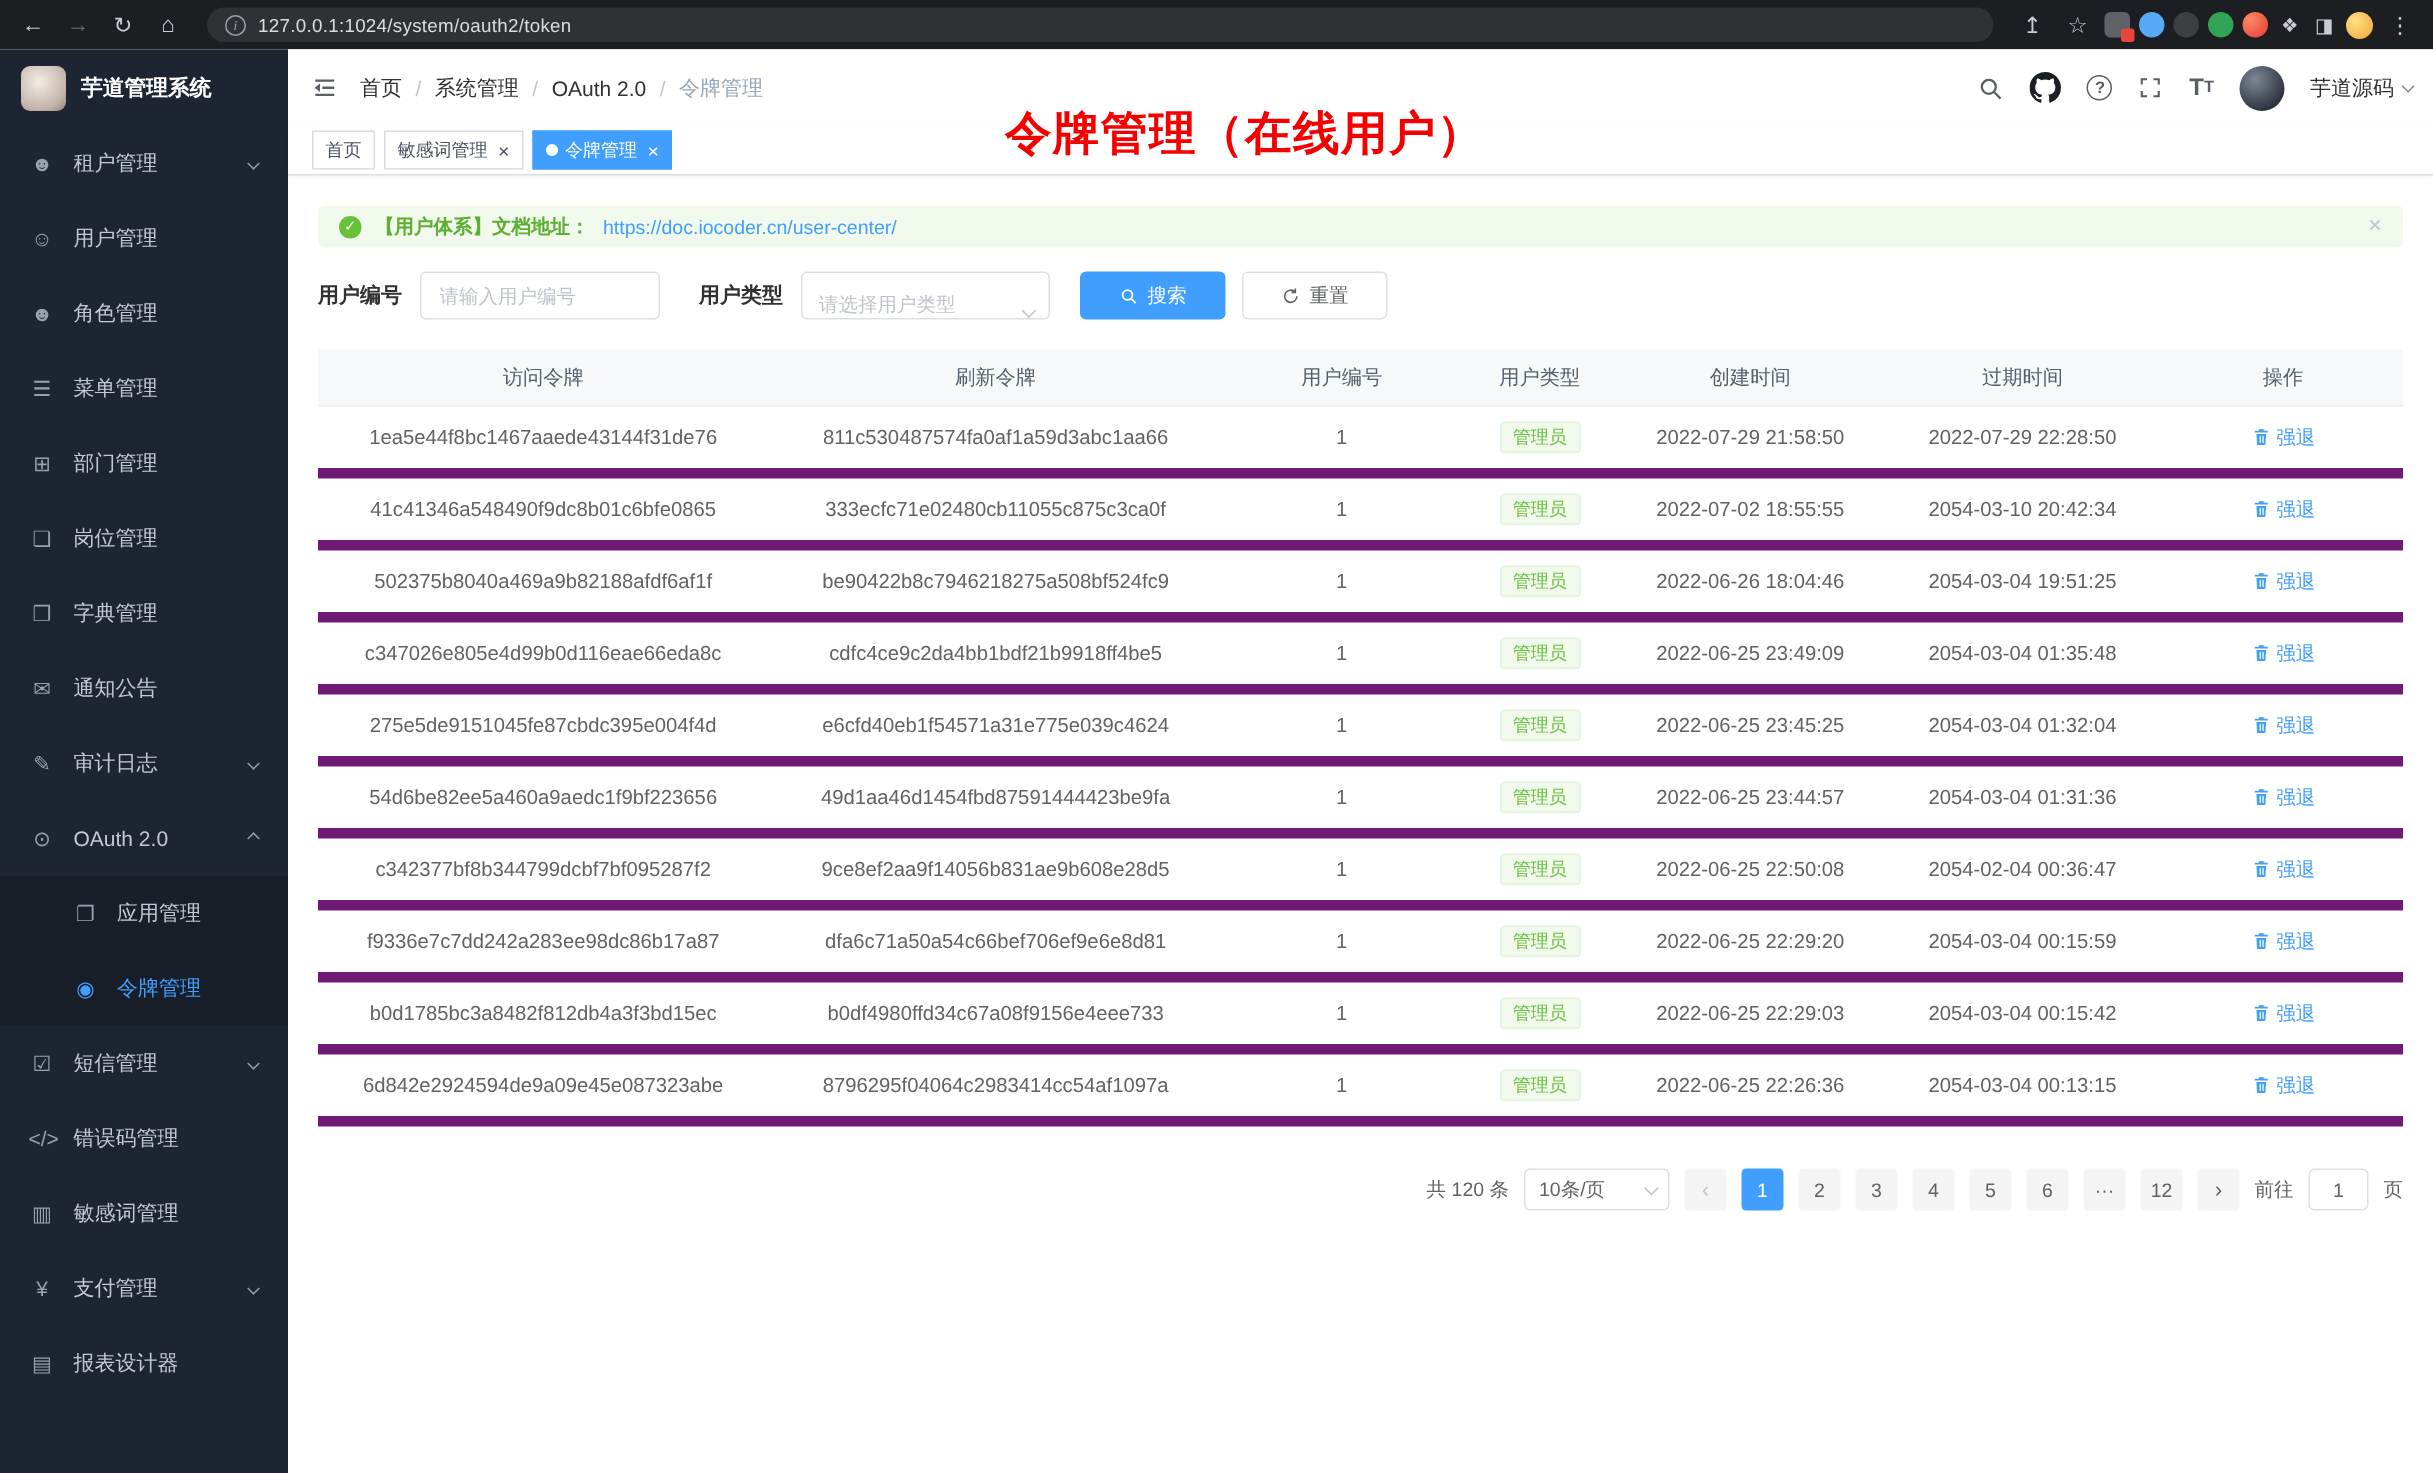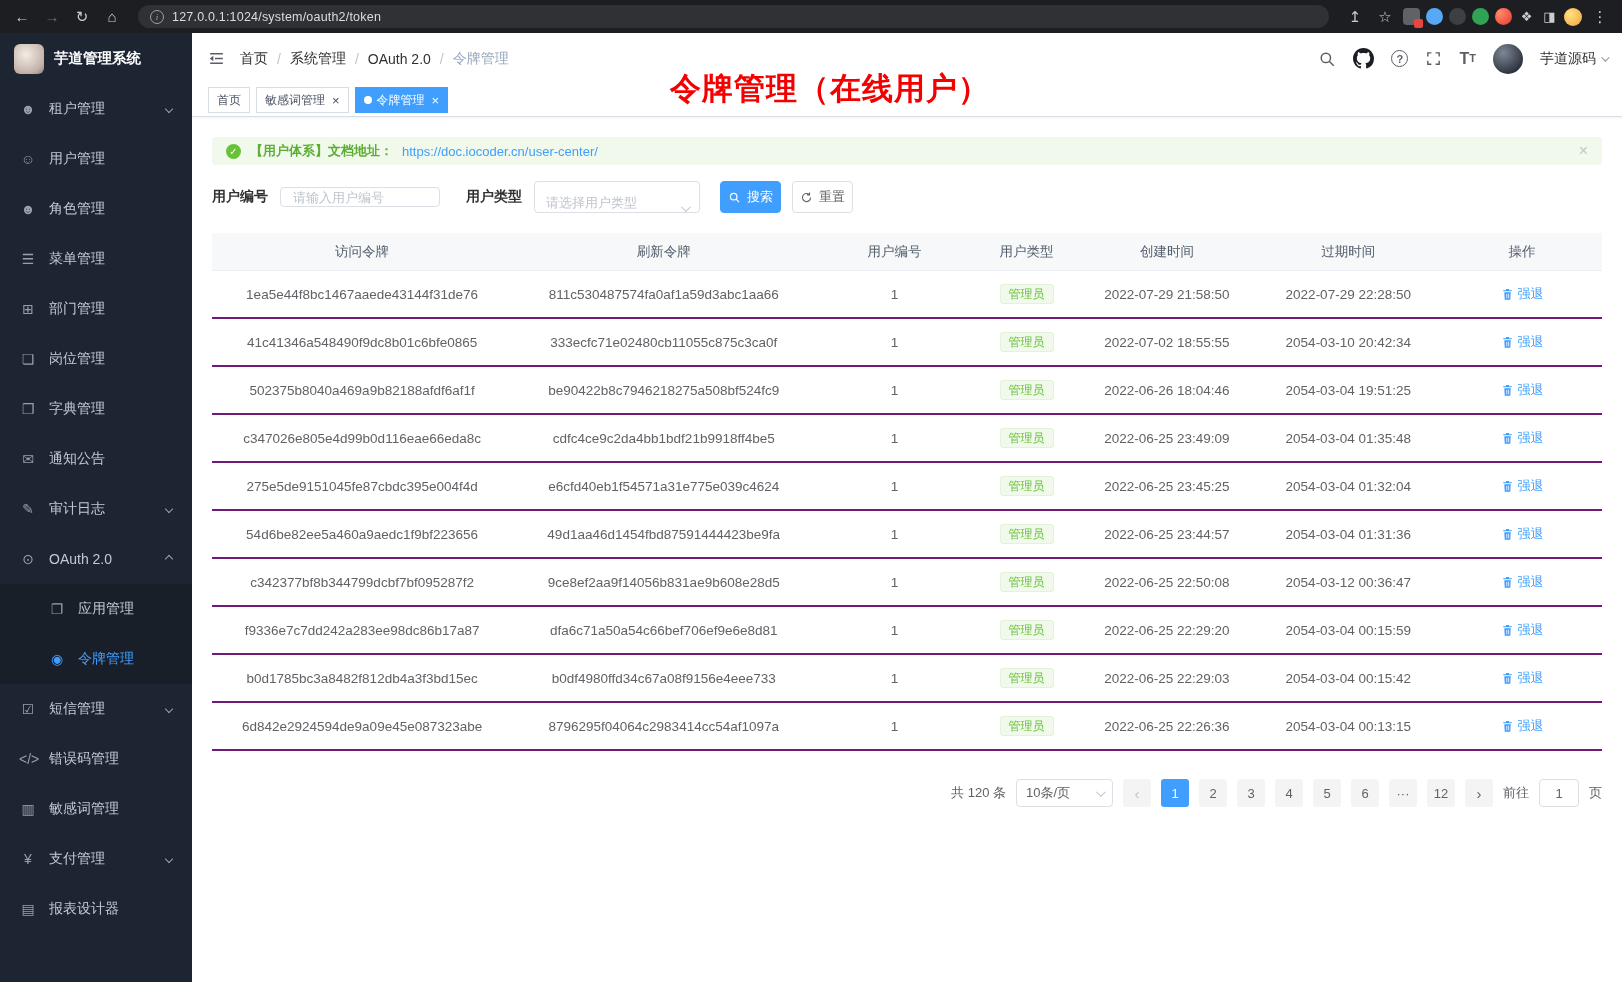--- a/index.html
+++ b/index.html
@@ -79,38 +79,38 @@
   .alert{height:28px;background:#f0f9eb;border-radius:4px;display:flex;align-items:center;
     padding:0 14px;gap:9px;margin-bottom:16px}
   .alert-check{width:15px;height:15px;border-radius:50%;background:#67c23a;color:#fff;font-size:10px;
     display:flex;align-items:center;justify-content:center;flex:none}
   .alert-prefix{font-size:13px;color:#5daf34;font-weight:700}
   .alert-link{font-size:13px;color:#409eff;cursor:pointer}
   .alert-close{margin-left:auto;color:#c0c4cc;font-size:16px;cursor:pointer}
 
   .search-form{display:flex;align-items:center;margin-bottom:20px;font-size:14px}
   .search-label{font-weight:700;color:#303133;margin-right:12px;white-space:nowrap}
-  .search-input{width:160px;height:20px;border:1px solid #dcdfe6;border-radius:4px;padding:0 12px;
+  .search-input{width:160px;height:32px;border:1px solid #dcdfe6;border-radius:4px;padding:0 12px;
     font-size:13px;color:#606266;margin-right:26px;outline:none;font-family:inherit}
   .search-input::placeholder{color:#bfc4cc}
   .select-box{width:166px;height:32px;border:1px solid #dcdfe6;border-radius:4px;display:flex;
     align-items:flex-end;justify-content:space-between;padding:0 11px;color:#bfc4cc;font-size:13px;
     margin-right:20px;background:#fff;cursor:pointer}
   .chevron{width:7px;height:7px;border-right:1.4px solid #c0c4cc;border-bottom:1.4px solid #c0c4cc;
     transform:rotate(45deg) translateY(-2px);flex:none}
   .btn{height:32px;border-radius:4px;border:1px solid #dcdfe6;background:#fff;color:#606266;
-    font-size:13px;display:inline-flex;align-items:center;gap:6px;padding:0 7px;cursor:pointer;
+    font-size:13px;display:inline-flex;align-items:center;gap:6px;padding:0 25px;cursor:pointer;
     font-family:inherit;white-space:nowrap}
   .btn-primary{background:#409eff;border-color:#409eff;color:#fff;margin-right:11px}
 
   
   .table{width:100%;font-size:13.5px}
   .table-header{display:flex;background:#f7f8fa;height:38px;border-bottom:1px solid #ebeef5}
   .th{font-weight:400;color:#55606e}
-  .tr{display:flex;height:48px;border-bottom:2px solid #701a75}
+  .tr{display:flex;height:48px;border-bottom:7px solid #701a75}
   .th,.td{display:flex;align-items:center;justify-content:center;overflow:hidden;white-space:nowrap}
   .td{color:#606266}
   .c0{flex:0 0 21.6%}.c1{flex:0 0 21.8%}.c2{flex:0 0 11.4%}.c3{flex:0 0 7.6%}
   .c4{flex:0 0 12.6%}.c5{flex:0 0 13.5%}.c6{flex:0 0 11.5%}
   .tag-success{background:#f0f9eb;border:1px solid #e1f3d8;color:#67c23a;font-size:12px;
     padding:2px 8px;border-radius:3px;line-height:1.2}
   .action-link{color:#409eff;display:inline-flex;align-items:center;gap:4px;font-size:13px;
     cursor:pointer;text-decoration:none}
 
   
@@ -451,21 +451,21 @@
               </div>
             </div>
             <div class="tr">
               <div class="td c0">c342377bf8b344799dcbf7bf095287f2</div>
               <div class="td c1">9ce8ef2aa9f14056b831ae9b608e28d5</div>
               <div class="td c2">1</div>
               <div class="td c3">
                 <span class="tag-success">管理员</span>
               </div>
               <div class="td c4">2022-06-25 22:50:08</div>
-              <div class="td c5">2054-03-12 00:36:47</div>
+              <div class="td c5">2054-02-04 00:36:47</div>
               <div class="td c6">
                 <a class="action-link">
                   <svg viewBox="0 0 24 24" width="13" height="13" style="flex:none">
                     <path fill-rule="evenodd" fill="#409eff" d="M9 2h6v2h5v2H4V4h5V2zm-3 6h12l-1 13.5H7L6 8zm4 2.5v8.5h1.5v-8.5H10zm3.5 0v8.5H15v-8.5h-1.5z"></path>
                   </svg>
                   <span>强退</span>
                 </a>
               </div>
             </div>
             <div class="tr">

